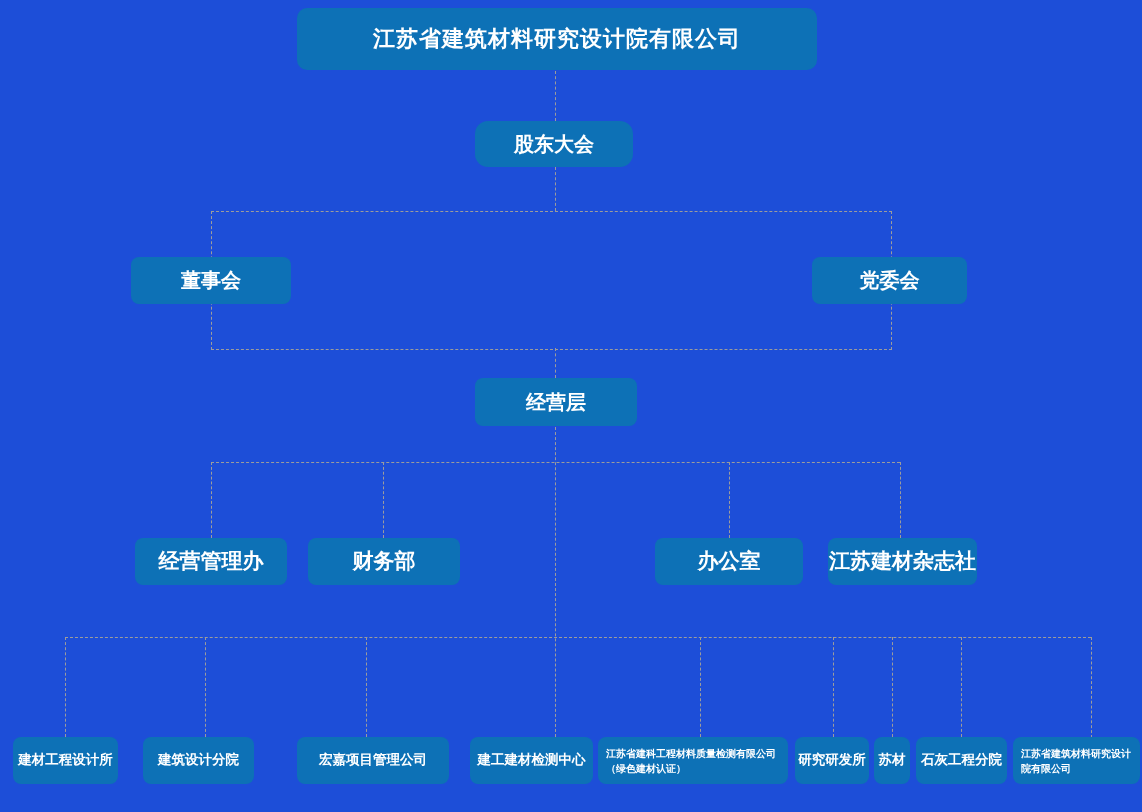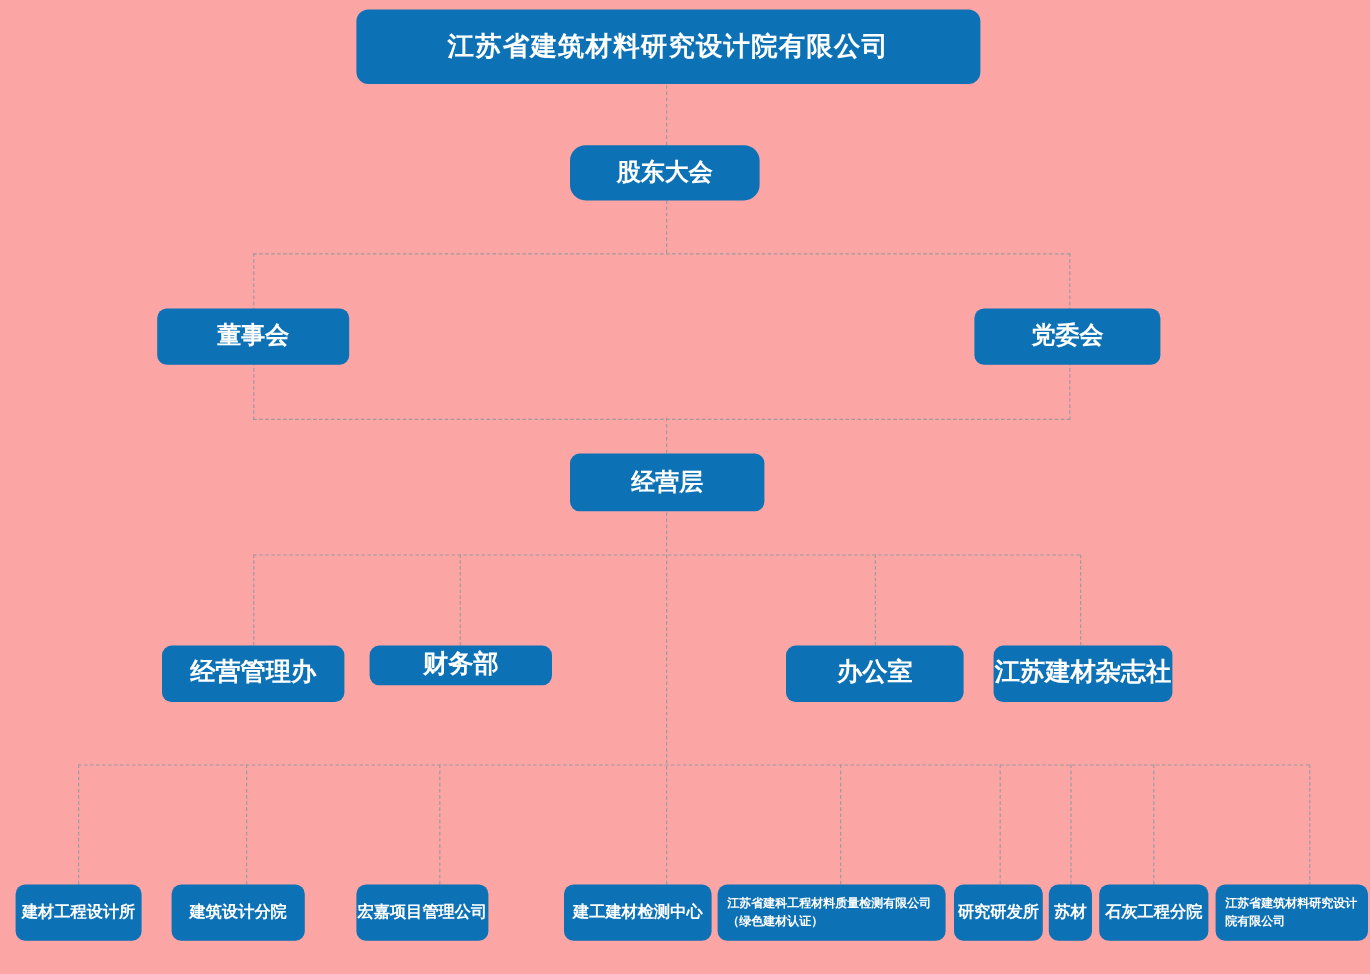--- a/index.html
+++ b/index.html
@@ -5,21 +5,21 @@
   html, body {
     margin: 0;
     padding: 0;
     background: #ffffff;
     font-family: "Liberation Sans", "DejaVu Sans", sans-serif;
   }
   .canvas {
     position: relative;
     width: 1142px;
     height: 812px;
-    background: #fca5a5;
+    background: #1d4ed8;
     overflow: hidden;
   }
   
   .vline {
     position: absolute;
     width: 0;
     border-left: 1px dashed #9c9c9c;
     z-index: 1;
   }
   .hline {
@@ -100,27 +100,27 @@
 
   <div class="node mid" style="left:475px; top:121px; width:158px; height:46px;border-radius:13px;">股东大会</div>
 
   <div class="node mid" style="left:131px; top:257px; width:160px; height:47px;">董事会</div>
 
   <div class="node mid" style="left:812px; top:257px; width:155px; height:47px;">党委会</div>
 
   <div class="node mid" style="left:475px; top:378px; width:162px; height:48px;">经营层</div>
 
   <div class="node dept" style="left:135px; top:538px; width:152px; height:47px;">经营管理办</div>
-  <div class="node dept" style="left:308px; top:538px; width:152px; height:33px;">财务部</div>
+  <div class="node dept" style="left:308px; top:538px; width:152px; height:47px;">财务部</div>
   <div class="node dept" style="left:828px; top:538px; width:149px; height:47px;">江苏建材杂志社</div>
   <div class="node dept" style="left:655px; top:538px; width:148px; height:47px;">办公室</div>
 
   <div class="node sub" style="left:13px; top:737px; width:105px; height:47px;">建材工程设计所</div>
   <div class="node sub" style="left:143px; top:737px; width:111px; height:47px;">建筑设计分院</div>
-  <div class="node sub" style="left:297px; top:737px; width:110px; height:47px;">宏嘉项目管理公司</div>
+  <div class="node sub" style="left:297px; top:737px; width:152px; height:47px;">宏嘉项目管理公司</div>
   <div class="node sub" style="left:470px; top:737px; width:123px; height:47px;">建工建材检测中心</div>
   <div class="node sub two-line" style="left:598px; top:737px; width:190px; height:47px;">江苏省建科工程材料质量检测有限公司（绿色建材认证）</div>
   <div class="node sub" style="left:795px; top:737px; width:74px; height:47px;">研究研发所</div>
   <div class="node sub" style="left:874px; top:737px; width:36px; height:47px;">苏材</div>
   <div class="node sub" style="left:916px; top:737px; width:91px; height:47px;">石灰工程分院</div>
   <div class="node sub two-line" style="left:1013px; top:737px; width:127px; height:47px;">江苏省建筑材料研究设计院有限公司</div>
 
 </div>
 
 </body></html>

